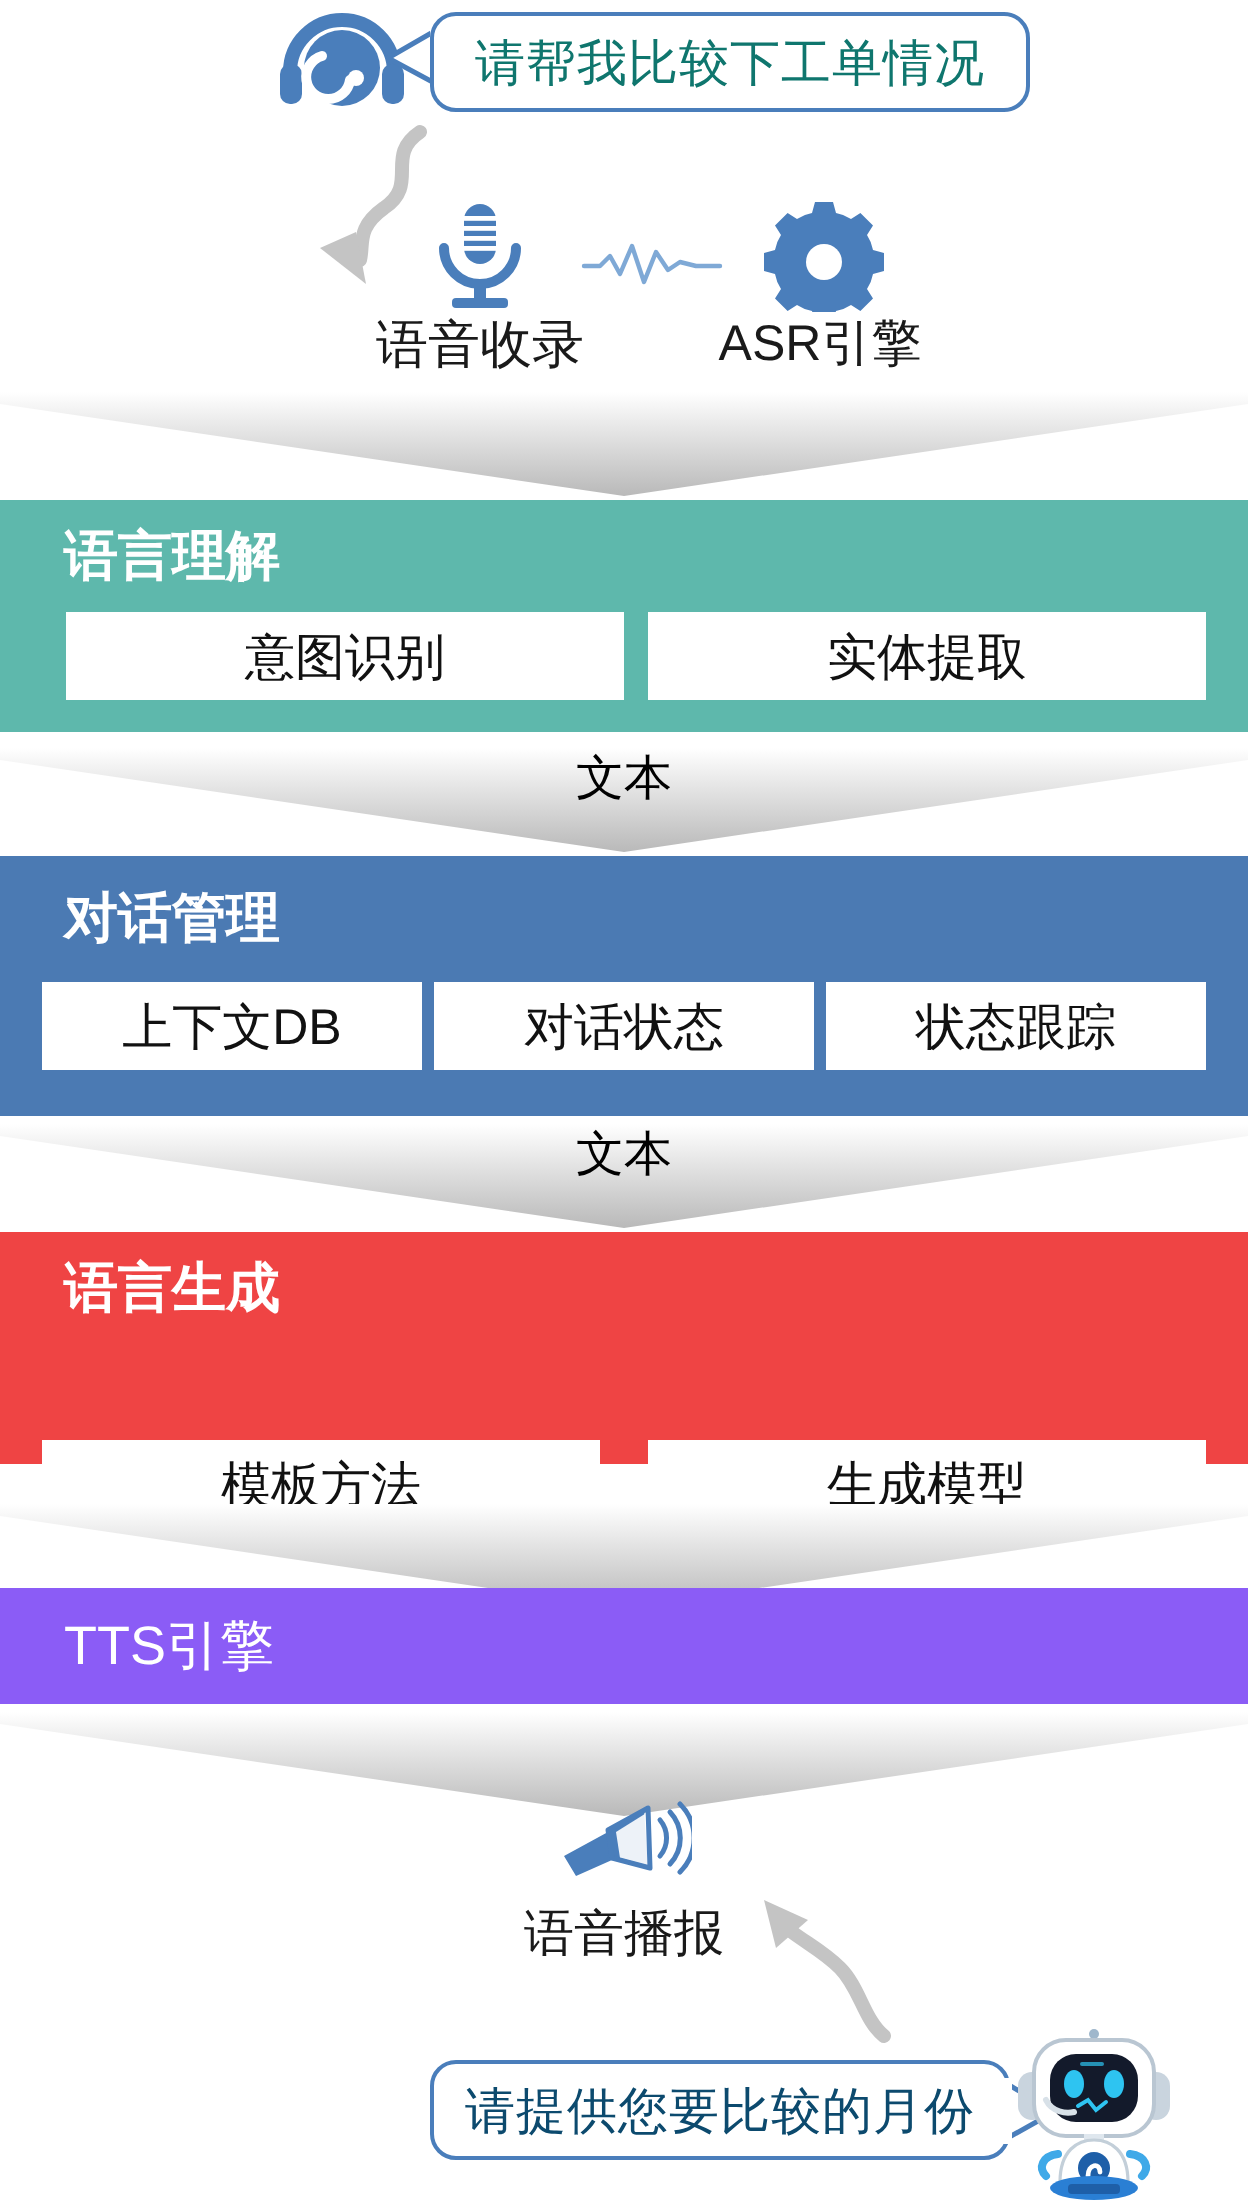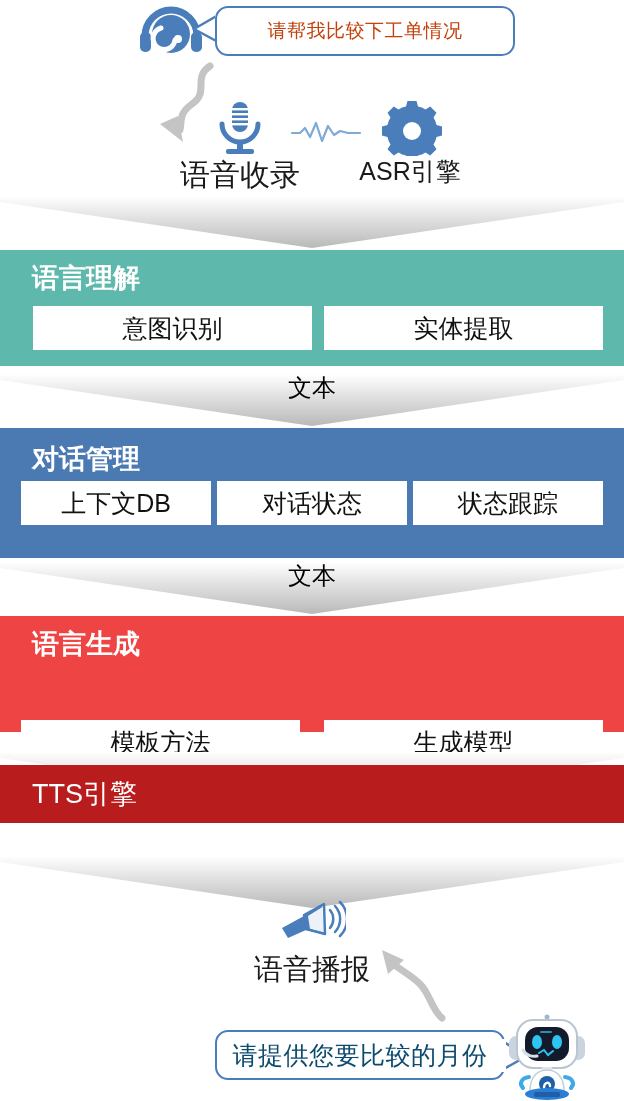--- a/index.html
+++ b/index.html
@@ -36,22 +36,22 @@
     background: #ffffff;
     box-sizing: border-box;
   }
   #user-bubble-text {
     position: absolute;
     left: 0; top: 0;
     width: 100%; height: 100%;
     display: flex;
     align-items: center;
     justify-content: center;
-    font-size: 19px;
-    color: #c2410c;
+    font-size: 25px;
+    color: #0f766e;
     letter-spacing: 0.5px;
   }
   #user-bubble-tail {
     position: absolute;
     left: 190px; top: 10px;
     width: 32px; height: 40px;
   }
 
   
   #curved-arrow-down {
@@ -72,38 +72,37 @@
   }
   #mic-icon-wrap { left: 196px; top: 5px; width: 88px; height: 56px; }
   #wave-icon-wrap { left: 290px; top: 24px; width: 72px; height: 26px; }
   #gear-icon-wrap { left: 368px; top: 5px; width: 88px; height: 56px; }
 
   #label-voice-capture {
     position: absolute;
     left: 170px; top: 60px;
     width: 140px;
     text-align: center;
-    font-size: 30px;
+    font-size: 26px;
     color: #1a1a1a;
   }
   #label-asr-engine {
     position: absolute;
     left: 330px; top: 60px;
     width: 160px;
     text-align: center;
     font-size: 25px;
     color: #1a1a1a;
   }
 
   
   .chevron {
     position: absolute;
     left: 0;
     width: 624px;
-    font-family: Liberation Mono, monospace;
   }
   .chevron svg { display: block; width: 624px; }
   .chevron-label {
     position: absolute;
     left: 0; top: 0;
     width: 624px;
     text-align: center;
     font-size: 24px;
     color: #000000;
     line-height: 1.0;
@@ -159,59 +158,59 @@
   #stage-nlu .sub-row { top: 56px; padding-left: 12px; }
   #stage-nlu .sub-box { width: 279px; }
 
   
   #stage-dm {
     top: 428px;
     height: 130px;
     background: #4b7ab3;
   }
   #stage-dm .stage-title { margin-top: 18px; }
-  #stage-dm .sub-row { top: 53px; }
+  #stage-dm .sub-row { top: 63px; }
   #stage-dm .sub-box { width: 190px; }
 
   
   #stage-nlg {
     top: 616px;
     height: 116px;
     background: #ef4444;
   }
   #stage-nlg .stage-title { margin-top: 15px; }
   #stage-nlg .sub-row { top: 68px; margin-top: 36px; }
   #stage-nlg .sub-box { width: 279px; }
 
   
   #stage-tts {
-    top: 765px;
+    top: 794px;
     height: 58px;
-    background: #b91c1c;
+    background: #8b5cf6;
     display: flex;
     align-items: center;
     justify-content: center;
   }
   #stage-tts .stage-title {
     font-weight: normal;
     font-size: 27px;
   }
 
   
   #speaker-icon-wrap {
     position: absolute;
     left: 278px; top: 898px;
     width: 68px; height: 46px;
   }
   #label-voice-broadcast {
     position: absolute;
     left: 212px; top: 950px;
     width: 200px;
     text-align: center;
-    font-size: 29px;
+    font-size: 25px;
     color: #1a1a1a;
   }
   #curved-arrow-up {
     position: absolute;
     left: 372px; top: 944px;
     width: 80px; height: 80px;
   }
 
   
   #bot-bubble {

